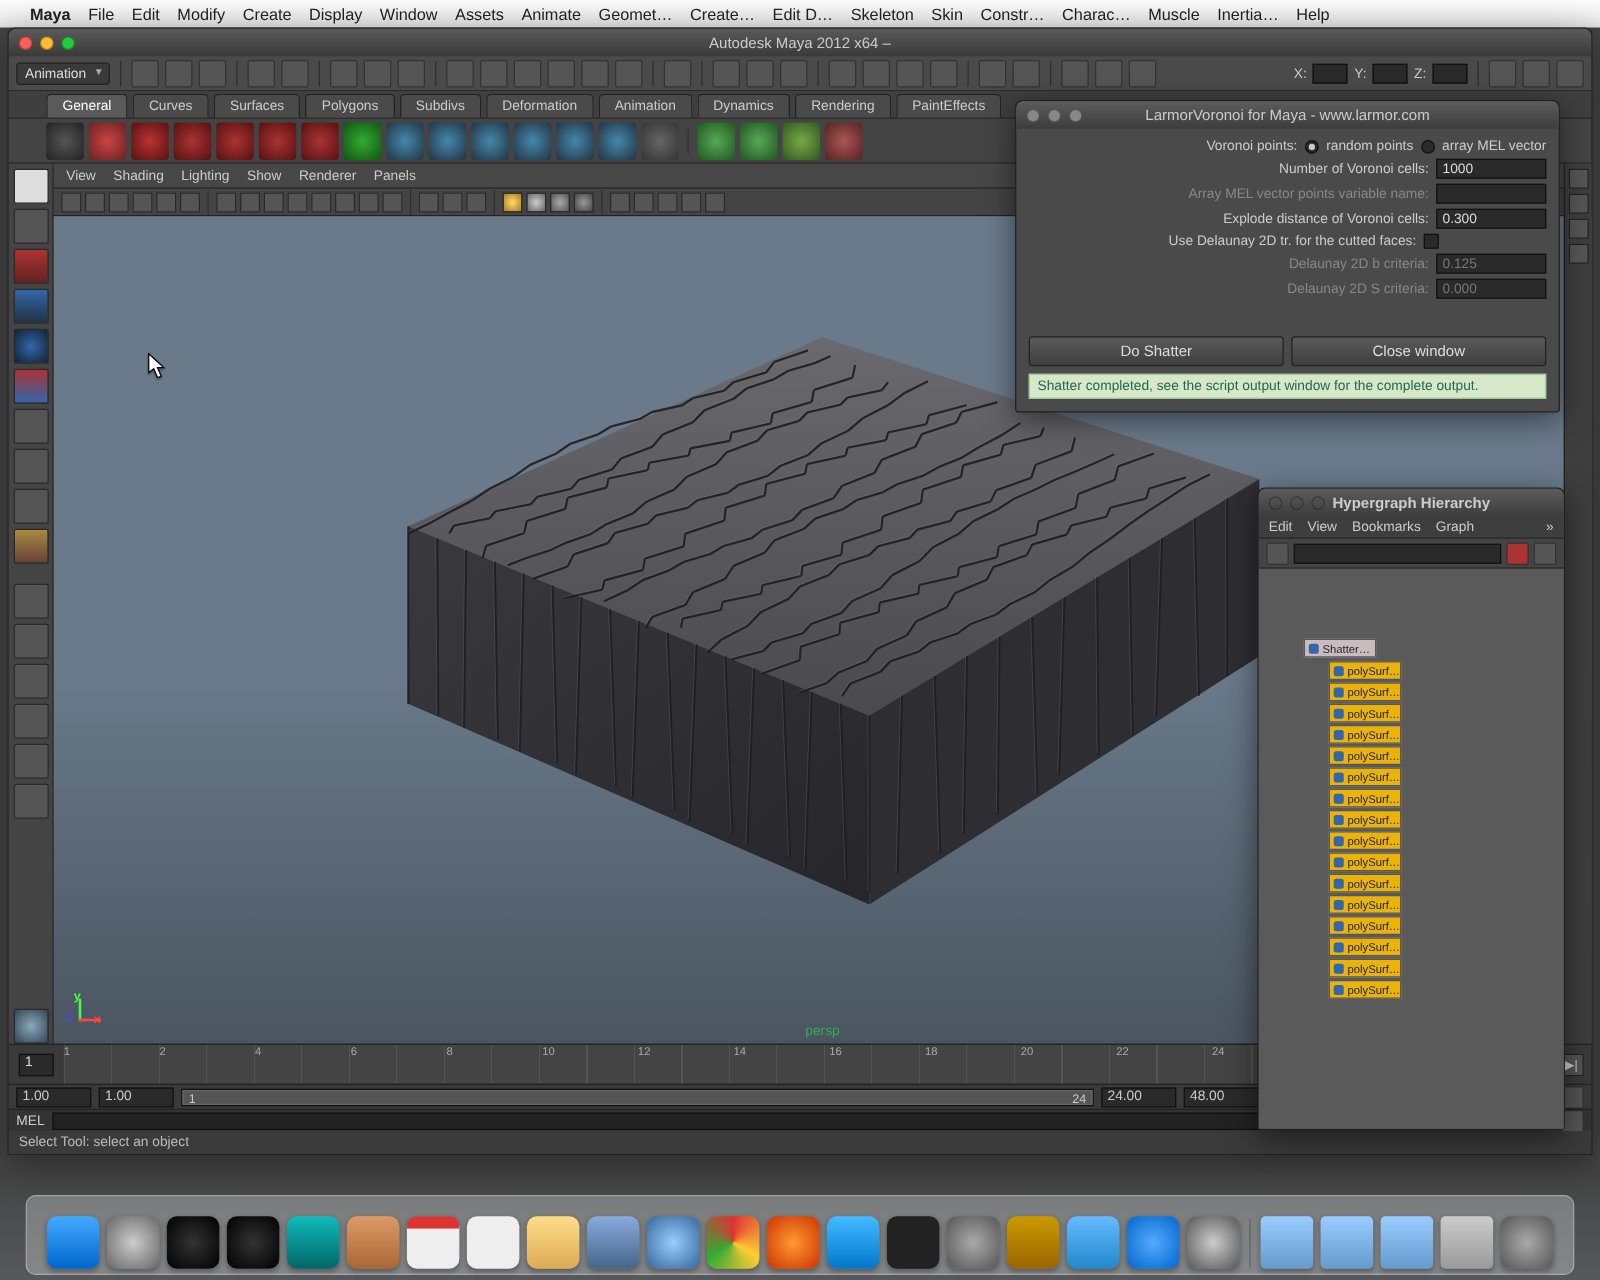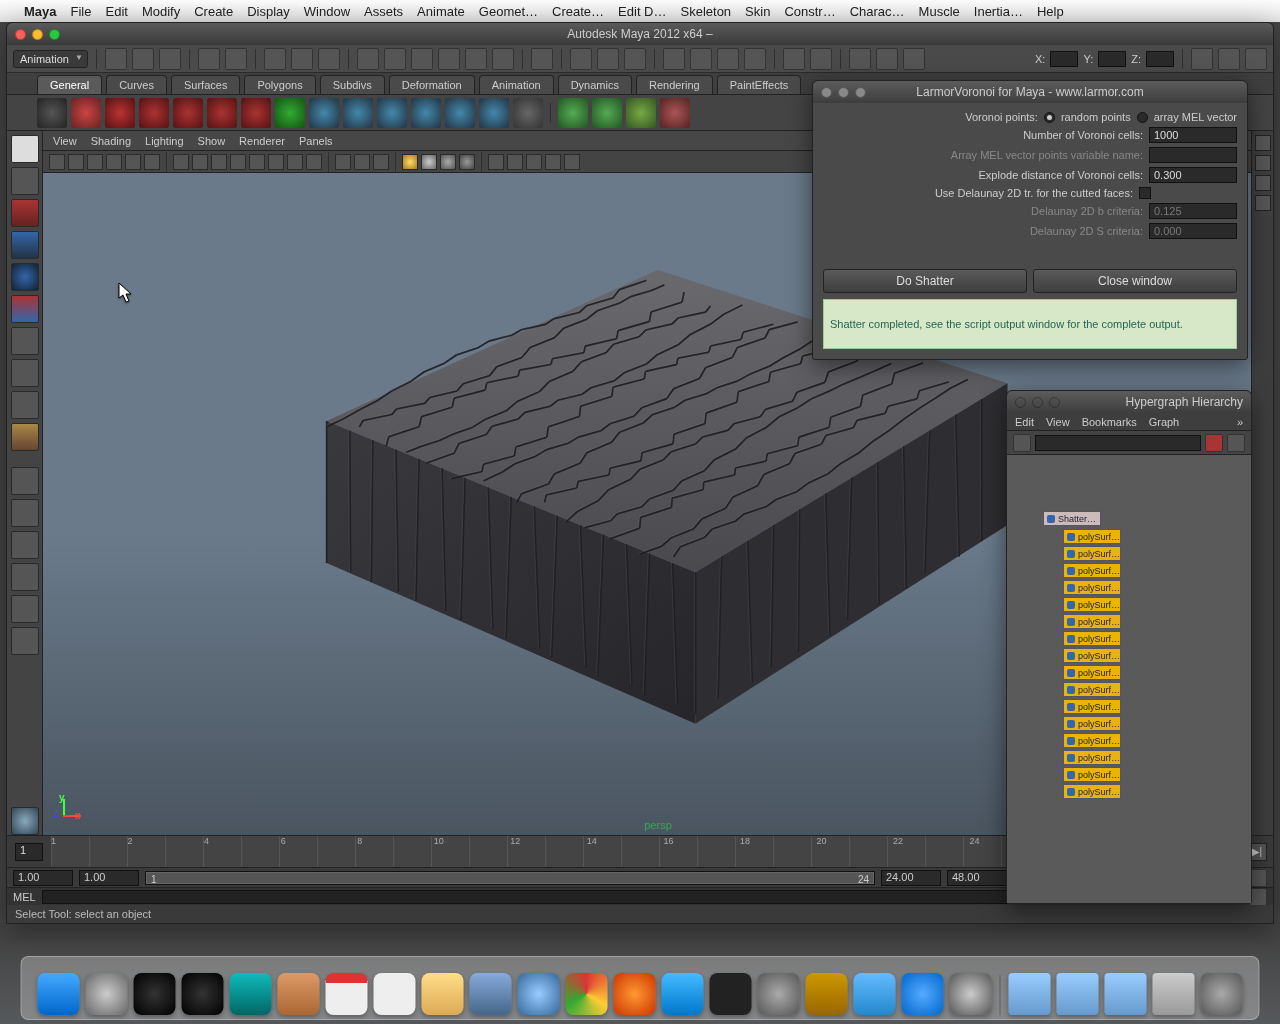--- a/index.html
+++ b/index.html
@@ -94,25 +94,25 @@
 .form-row { display: flex; align-items: center; justify-content: flex-end; gap: 6px; padding: 2px 0; }
 .form-row label { flex: 0 0 auto; text-align: right; }
 .form-row label.dim { color: #888; }
 .radio { width: 11px; height: 11px; border-radius: 50%; background: #2a2a2a; border: 1px solid #111; display:inline-block; }
 .radio.sel::after { content:""; display:block; width:5px; height:5px; background:#ccc; border-radius:50%; margin:2px; }
 .num-field { width: 88px; height: 16px; background: #2a2a2a; border: 1px solid #111; color: #ddd; font-size: 11px; padding: 0 4px; }
 .num-field.dim { color:#777; }
 .chk { width: 12px; height: 12px; background: #2a2a2a; border: 1px solid #111; display:inline-block; }
 .btn-row { display: flex; gap: 6px; margin-top: 6px; }
 .btn-row button { flex: 1; height: 24px; background: linear-gradient(#5a5a5a,#3e3e3e); border: 1px solid #222; color: #ddd; font-size: 12px; border-radius: 3px; cursor: pointer; margin-top: 22px; }
-.status-msg { margin-top: 6px; background: #d7e8c8; color: #2a4; border: 1px solid #9c9; padding: 18px 6px; font-size: 11px; color:#265; }
+.status-msg { margin-top: 6px; background: #d7e8c8; color: #2a4; border: 1px solid #9c9; padding: 3px 6px; font-size: 11px; color:#265; }
 
 
 .hg-win { position: absolute; top: 390px; right: 28px; width: 246px; bottom: 120px; background: #4a4a4a; border: 1px solid #222; box-shadow: 0 6px 24px rgba(0,0,0,.5); border-radius: 6px 6px 3px 3px; display: flex; flex-direction: column; }
-.hg-win .titlebar { background: linear-gradient(#5c5c5c,#3d3d3d); justify-content: flex-end; }
+.hg-win .titlebar { background: linear-gradient(#5c5c5c,#3d3d3d); justify-content: center; font-weight: bold; }
 .hg-menus { height: 18px; background: #3e3e3e; display: flex; align-items: center; gap: 12px; padding: 0 8px; font-size: 11px; color: #ccc; border-bottom: 1px solid #222; }
 .hg-toolbar { height: 24px; background: #444; border-bottom: 1px solid #222; display:flex; align-items:center; padding:0 6px; gap:4px; }
 .hg-toolbar .spacer { flex:1; background:#2a2a2a; height:16px; border:1px solid #111; }
 .hg-canvas { flex: 1; background: #5a5a5a; position: relative; overflow: hidden; }
 .node { position: absolute; left: 56px; width: 58px; height: 15px; background: #eab308; border: 1px solid #556; font-size: 9px; color: #223; display:flex; align-items:center; padding:0 3px; overflow:hidden; }
 .node.root { background:#cbb; left:36px; }
 .node .dot { width:8px; height:8px; background:#36a; border-radius:2px; margin-right:3px; flex-shrink:0; }
 
 
 .dock { position: absolute; bottom: 4px; left: 50%; transform: translateX(-50%); height: 64px; display: flex; align-items: flex-end; gap: 6px; padding: 4px 16px; background: rgba(220,220,220,.35); border: 1px solid rgba(255,255,255,.3); border-radius: 8px; }

